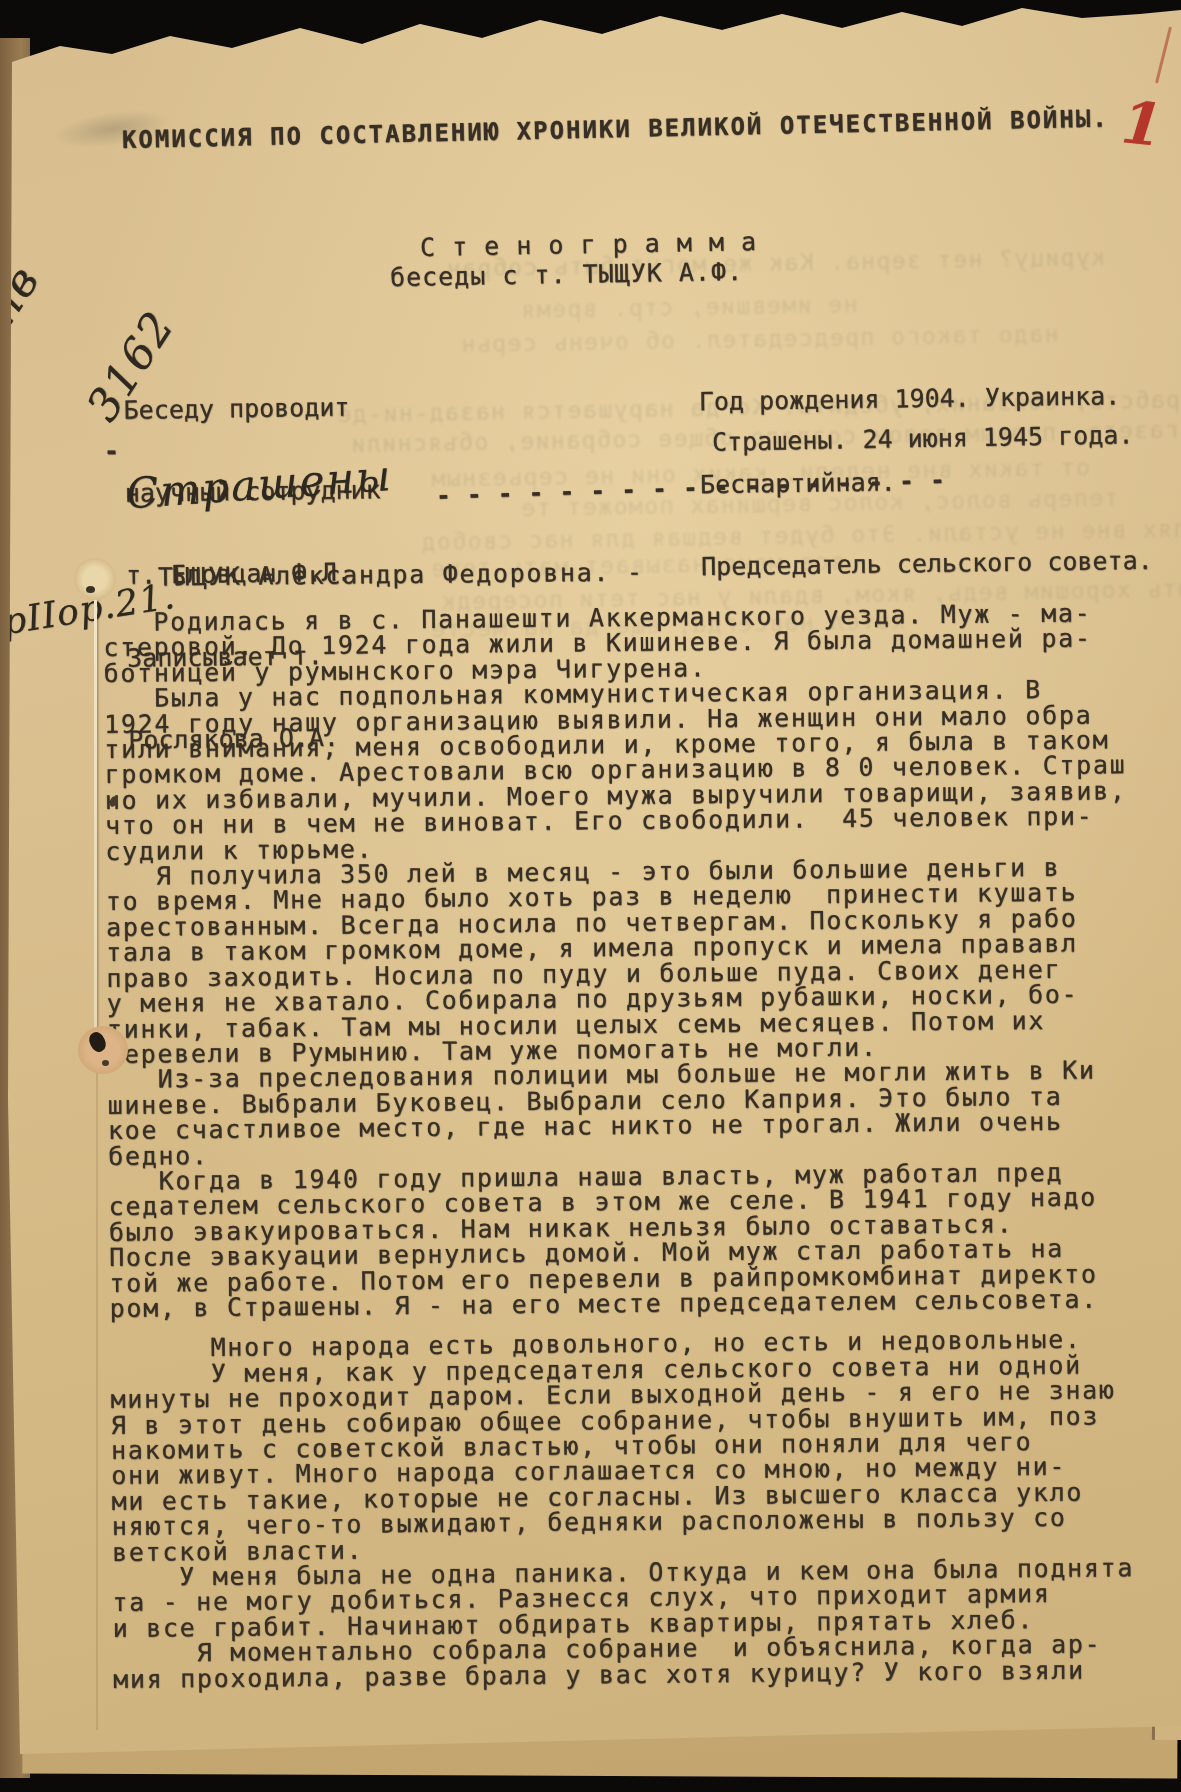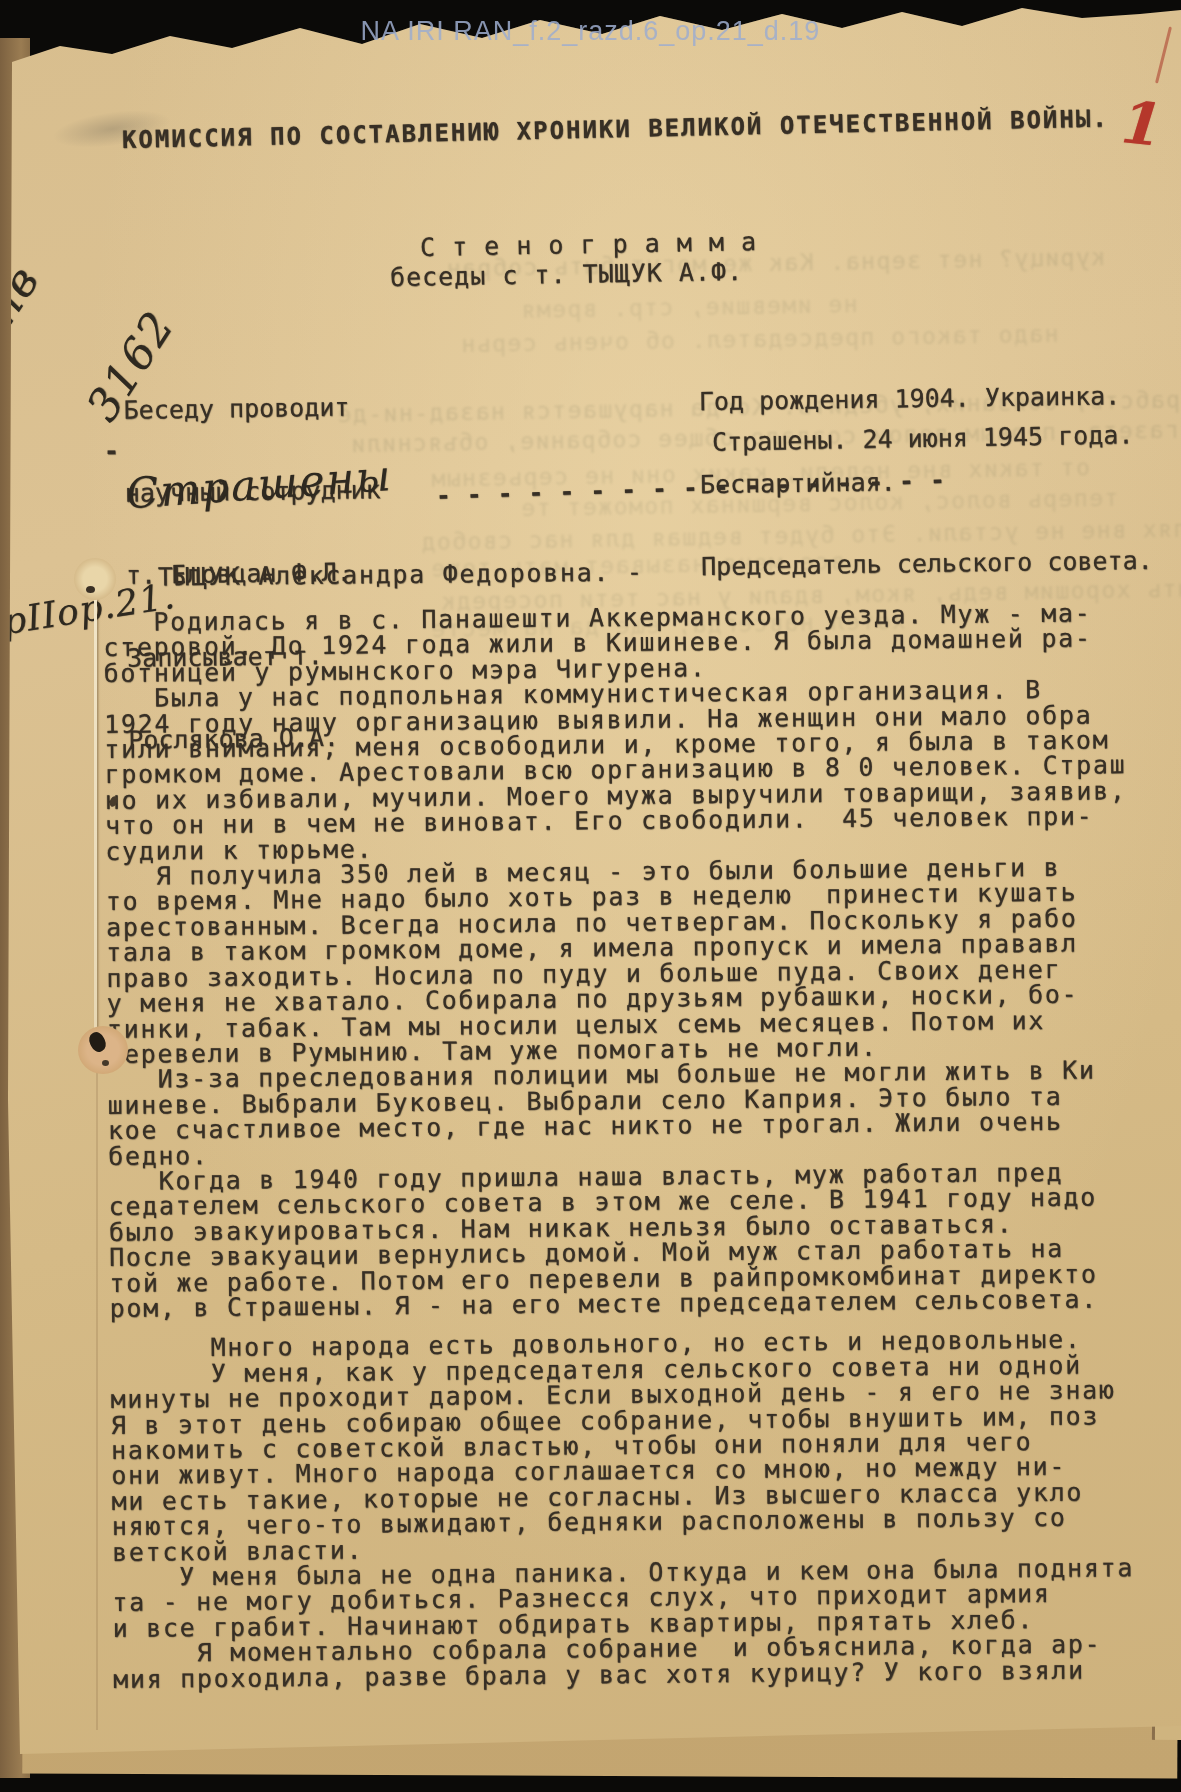--- a/index.html
+++ b/index.html
@@ -141,14 +141,13 @@
     <div class="thread"></div>
     <div class="hole1"></div>
     <div class="hole1-speck"></div>
     <div class="hole2"></div>
     <div class="hole2-mark"></div>
     <div class="hole2-dot"></div>
     <div class="ink-dot"></div>
   </div>
 
   <div class="red-tick"></div>
-  <div class="watermark">NA IRI RAN_f.2_razd.6_op.21_d.19</div>
 </div>
 
 </body></html>

